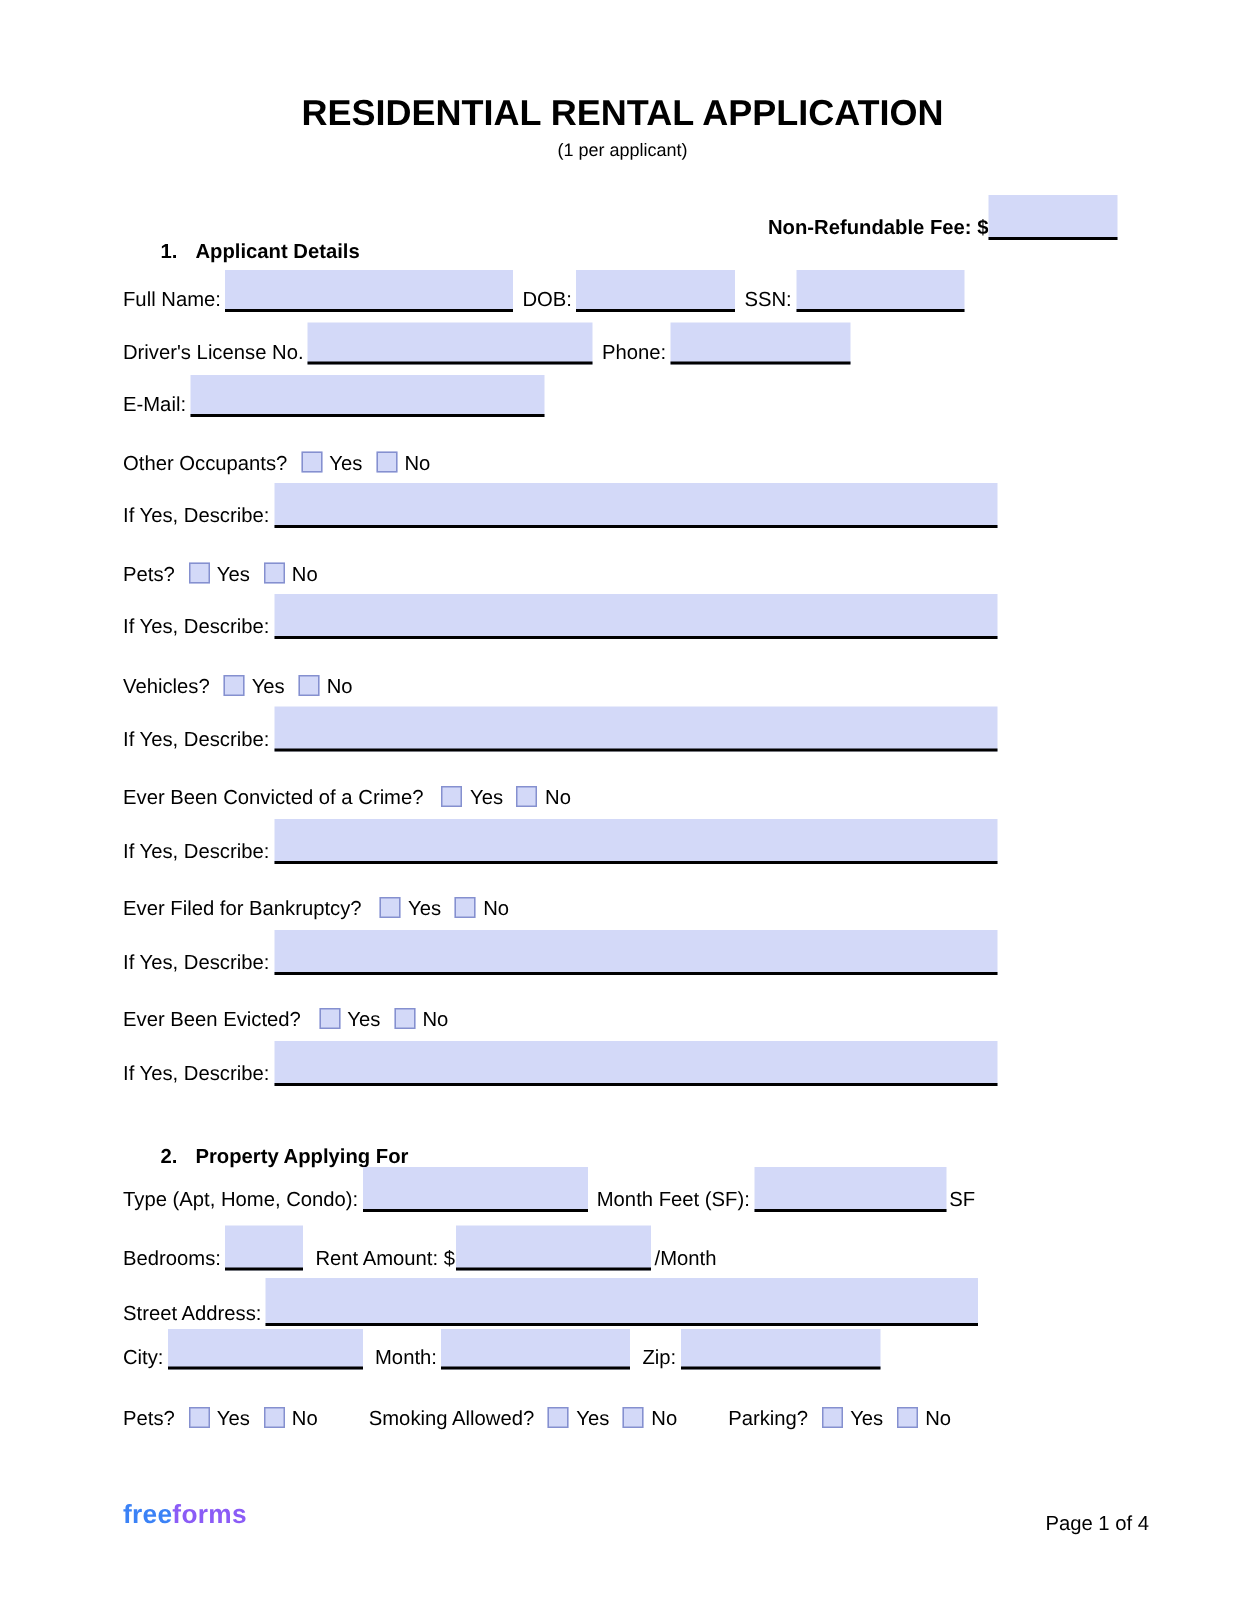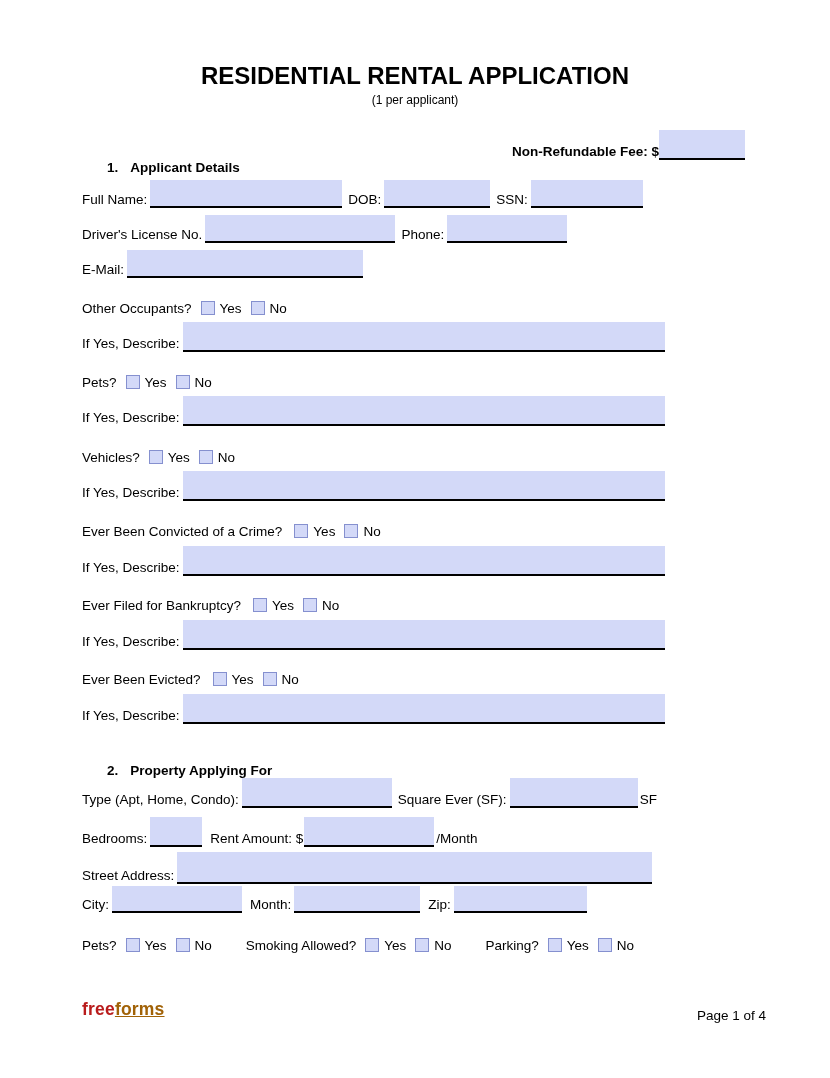--- a/index.html
+++ b/index.html
@@ -36,22 +36,22 @@
   .ml6{margin-left:6px;}
   .ml8{margin-left:8px;}
   .ml2{margin-left:2px;}
   #title{position:absolute;top:62px;left:0;width:100%;text-align:center;font-size:24px;font-weight:bold;}
   #subtitle{position:absolute;top:93px;left:0;width:100%;text-align:center;font-size:12px;}
   #fee-row{top:110px;right:85px;}
   .sec-head{position:absolute;left:107px;font-size:13.5px;font-weight:bold;display:flex;}
   .sec-head .sec-txt{margin-left:12px;}
   .g2{margin-left:34px;}
   #footer-logo{position:absolute;top:999px;left:82px;font-size:17.5px;font-weight:bold;letter-spacing:0.2px;}
-  #footer-logo .free{color:#b91c1c;}
-  #footer-logo .forms{color:#a16207;text-decoration:underline;}
+  #footer-logo .free{color:#3b82f6;}
+  #footer-logo .forms{color:#8b5cf6;}
   #footer-page{position:absolute;top:1008px;right:64px;font-size:13.5px;}
 </style>
 </head>
 <body>
 
 <div id="page">
 
   <div id="title">RESIDENTIAL RENTAL APPLICATION</div>
   <div id="subtitle">(1 per applicant)</div>
 
@@ -159,21 +159,21 @@
   </div>
 
   <div class="sec-head" style="top:763px;">
     <span class="sec-num">2.</span>
     <span class="sec-txt">Property Applying For</span>
   </div>
 
   <div class="row" style="top:778px;left:82px;justify-content:flex-end;">
     <span class="lbl">Type (Apt, Home, Condo):</span>
     <span class="field h28" style="width:150px;"></span>
-    <span class="lbl ml6">Square Ever (SF):</span>
+    <span class="lbl ml6">Month Feet (SF):</span>
     <span class="field h28" style="width:128px;"></span>
     <span class="lbl ml2">SF</span>
   </div>
 
   <div class="row" style="top:817px;left:82px;">
     <span class="lbl">Bedrooms:</span>
     <span class="field h28" style="width:52px;"></span>
     <span class="lbl ml8">Rent Amount: $</span>
     <span class="field h28" style="width:130px;margin-left:1px;"></span>
     <span class="lbl ml2">/Month</span>

